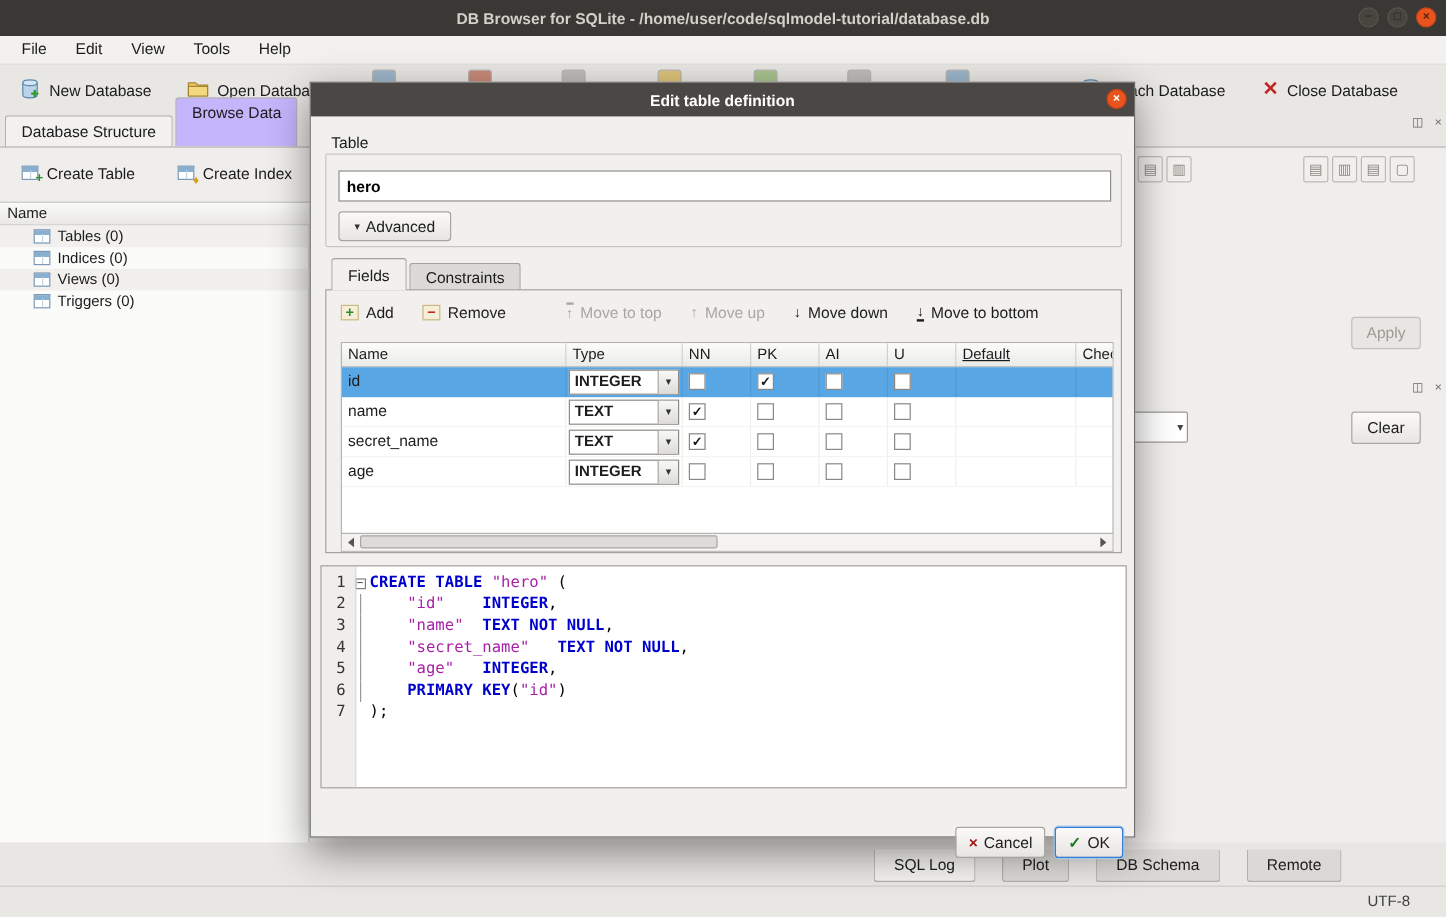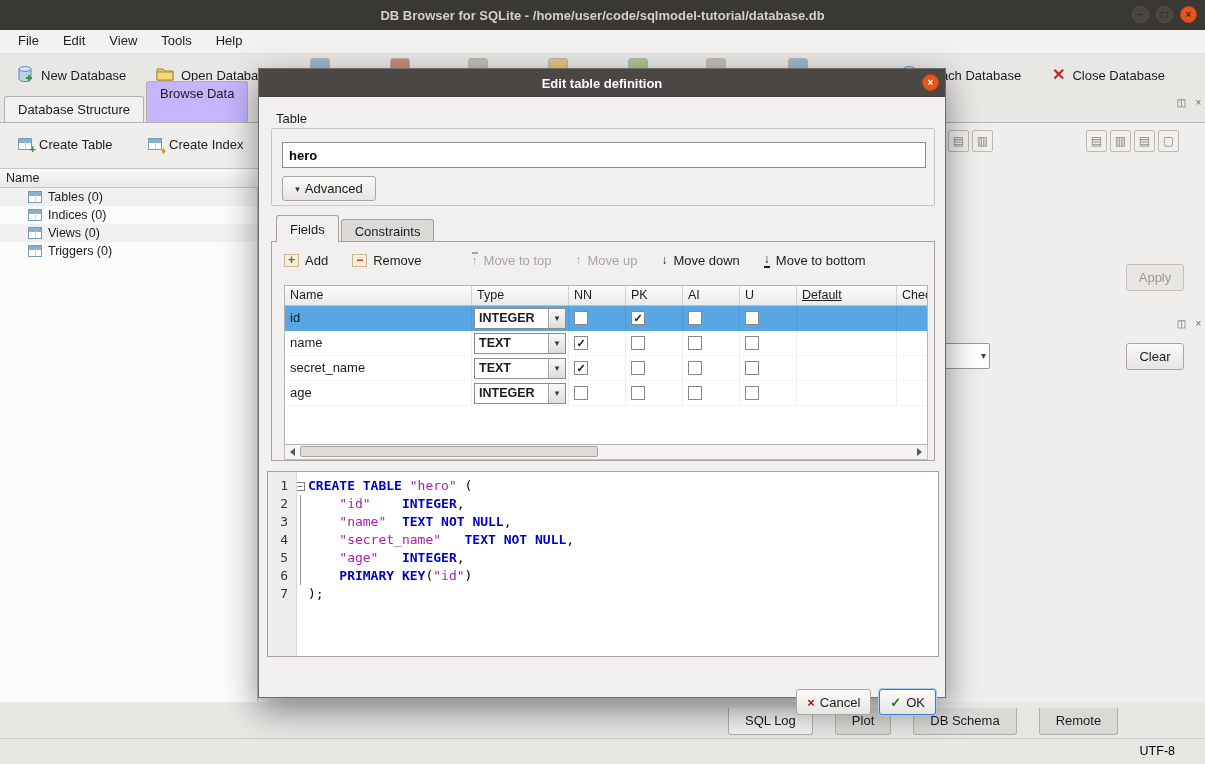--- a/index.html
+++ b/index.html
@@ -62,21 +62,21 @@
                 border:1px solid #9a9894; border-radius:2px; }
   .combo-frag .arr { position:absolute; right:3px; top:6px; font-size:10px; color:#444; }
 
   .bottom-tab-bar { position:absolute; top:708px; left:708px; display:flex; }
   .bottom-tab { padding:0 16px; height:27px; line-height:26px; border:1px solid #b3b1ad; border-top:none;
                 border-radius:0 0 3px 3px; margin-right:2px; background:#dbd9d5;margin-left:20px; }
   .bottom-tab.active { background:#f4f3f1; }
 
   .statusbar { position:absolute; top:738px; left:0; width:100%; height:26px; background:#e9e7e4;
                border-top:1px solid #cfcdc9; }
-  .statusbar .enc { position:absolute; right:30px; top:5px; color:#000000; font-size:12.5px; }
+  .statusbar .enc { position:absolute; right:30px; top:5px; color:#404040; font-size:12.5px; }
 
   
   .dialog { position:absolute; left:258px; top:68px; width:688px; height:630px; z-index:10;
             background:#f1f0ee; border:1px solid #6f6d69; box-shadow:0 12px 32px rgba(0,0,0,.45); }
   .dlg-titlebar { position:relative; height:28px; background:#4a4744; display:flex; align-items:center; justify-content:center; }
   .dlg-titlebar .t { color:#ffffff; font-weight:600; }
   .dlg-close { position:absolute; right:6px; top:5px; width:17px; height:17px; border-radius:50%;
                background:#e9541d; border:1px solid #c4431a; color:#fff; font-size:10px; font-weight:bold;
                display:flex; align-items:center; justify-content:center; }
   .dlg-body { position:absolute; top:28px; left:0; right:0; bottom:0; }

